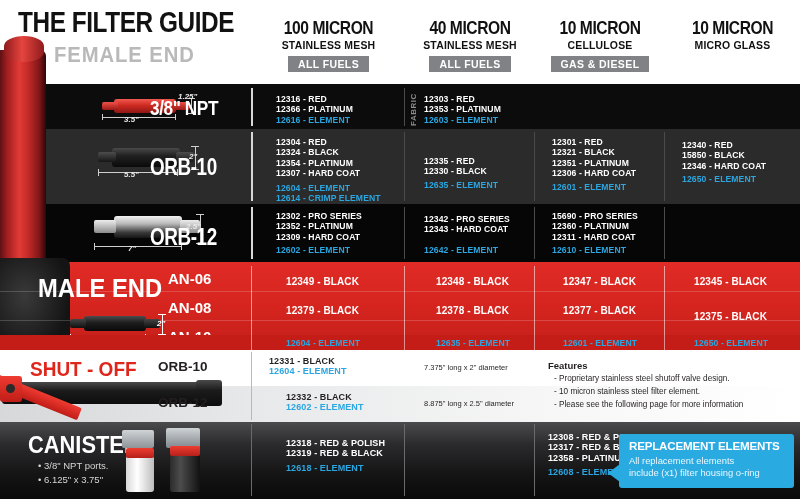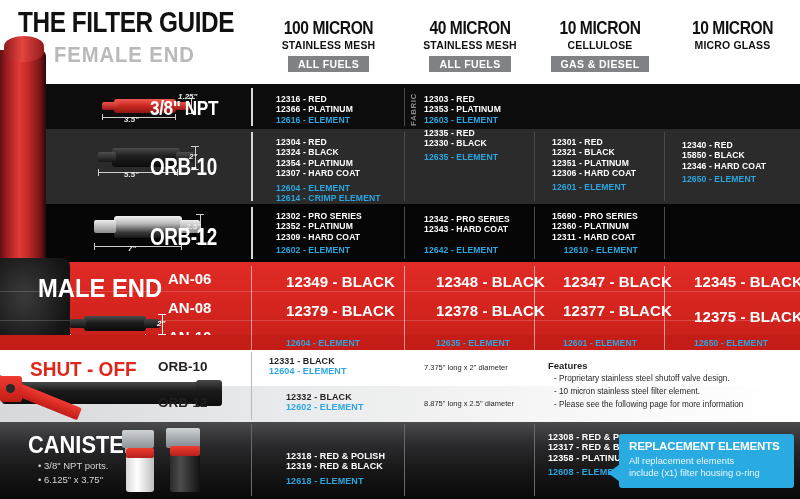--- a/index.html
+++ b/index.html
@@ -95,21 +95,21 @@
   .male{
     position:absolute;left:0;top:262px;width:800px;height:88px;
     background:linear-gradient(180deg,#e02b26 0%,#d7251f 45%,#c51f1a 100%);
   }
   .male .stripe{position:absolute;left:0;width:800px;height:1px;background:rgba(255,255,255,.18);}
   .male-title{
     position:absolute;left:38px;top:12px;font-size:25px;font-weight:bold;color:#fff;
     letter-spacing:0px;transform:scaleX(.95);transform-origin:left top;
   }
   .an{position:absolute;font-size:15px;font-weight:bold;color:#fff;letter-spacing:0px;}
-  .male .pn{color:#fff;font-size:15px;}
+  .male .pn{color:#fff;font-size:10px;}
   .male .vdiv{background:rgba(255,255,255,.55);}
   .maleblob{
     position:absolute;left:-6px;top:-4px;width:76px;height:96px;
     background:radial-gradient(ellipse at 40% 40%,#3a3a3a,#141414 70%);
     border-radius:8px;
   }
 
   
   .shut{
     position:absolute;left:0;top:350px;width:800px;height:72px;background:#ffffff;
@@ -255,21 +255,21 @@
     <div class="sizelabel" style="left:150px;top:70px;font-size:23px;">ORB-10</div>
 
     <div class="cell" style="left:276px;top:53px;">
       <div class="pn">12304 - RED</div>
       <div class="pn">12324 - BLACK</div>
       <div class="pn">12354 - PLATINUM</div>
       <div class="pn">12307 - HARD COAT</div>
       <div class="pn blue" style="margin-top:4px;">12604 - ELEMENT</div>
       <div class="pn blue">12614 - CRIMP ELEMENT</div>
     </div>
-    <div class="cell" style="left:424px;top:44px;">
+    <div class="cell" style="left:424px;top:72px;">
       <div class="pn">12335 - RED</div>
       <div class="pn">12330 - BLACK</div>
       <div class="pn blue" style="margin-top:3px;">12635 - ELEMENT</div>
     </div>
     <div class="cell" style="left:552px;top:53px;">
       <div class="pn">12301 - RED</div>
       <div class="pn">12321 - BLACK</div>
       <div class="pn">12351 - PLATINUM</div>
       <div class="pn">12306 - HARD COAT</div>
       <div class="pn blue" style="margin-top:3px;">12601 - ELEMENT</div>
@@ -304,21 +304,21 @@
     </div>
     <div class="cell" style="left:424px;top:130px;">
       <div class="pn">12342 - PRO SERIES</div>
       <div class="pn">12343 - HARD COAT</div>
       <div class="pn blue" style="margin-top:10px;">12642 - ELEMENT</div>
     </div>
     <div class="cell" style="left:552px;top:127px;">
       <div class="pn">15690 - PRO SERIES</div>
       <div class="pn">12360 - PLATINUM</div>
       <div class="pn">12311 - HARD COAT</div>
-      <div class="pn blue" style="margin-top:3px;text-align:right;">12610 - ELEMENT</div>
+      <div class="pn blue" style="margin-top:3px;">12610 - ELEMENT</div>
     </div>
   </div>
 
   <div class="leftcan"></div>
 
   <div class="male">
     <div class="maleblob"></div>
     <div class="stripe" style="top:29px;"></div>
     <div class="stripe" style="top:58px;"></div>
 
@@ -428,21 +428,21 @@
       <div class="abs" style="left:6px;top:20px;width:28px;height:10px;background:linear-gradient(180deg,#ee3d31,#b5201a);border-radius:2px;"></div>
       <div class="ctop" style="left:46px;top:0px;width:34px;height:20px;background:linear-gradient(180deg,#cfd3d6,#80868c);border-radius:2px;"></div>
       <div class="cbody" style="left:50px;top:26px;width:30px;height:38px;background:linear-gradient(90deg,#2b2b2b,#4c4c4c 35%,#121212);"></div>
       <div class="abs" style="left:50px;top:18px;width:30px;height:10px;background:linear-gradient(180deg,#ee3d31,#b5201a);border-radius:2px;"></div>
     </div>
 
     <div class="vdiv" style="left:251px;top:2px;height:72px;"></div>
     <div class="vdiv" style="left:404px;top:2px;height:72px;"></div>
     <div class="vdiv" style="left:534px;top:2px;height:72px;"></div>
 
-    <div class="cell" style="left:286px;top:29px;">
+    <div class="cell" style="left:286px;top:16px;">
       <div class="pn">12318 - RED &amp; POLISH</div>
       <div class="pn">12319 - RED &amp; BLACK</div>
       <div class="pn blue" style="margin-top:4px;">12618 - ELEMENT</div>
     </div>
     <div class="cell" style="left:548px;top:10px;">
       <div class="pn">12308 - RED &amp; POLISH</div>
       <div class="pn">12317 - RED &amp; BLACK</div>
       <div class="pn">12358 - PLATINUM</div>
       <div class="pn blue" style="margin-top:4px;">12608 - ELEMENT</div>
     </div>

